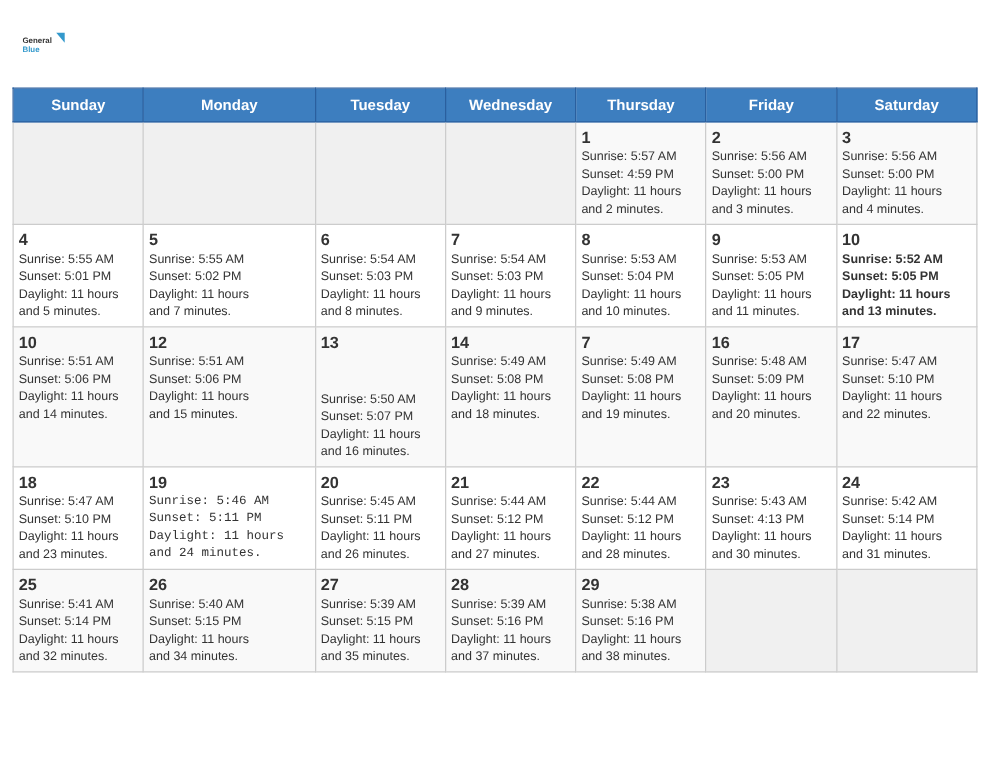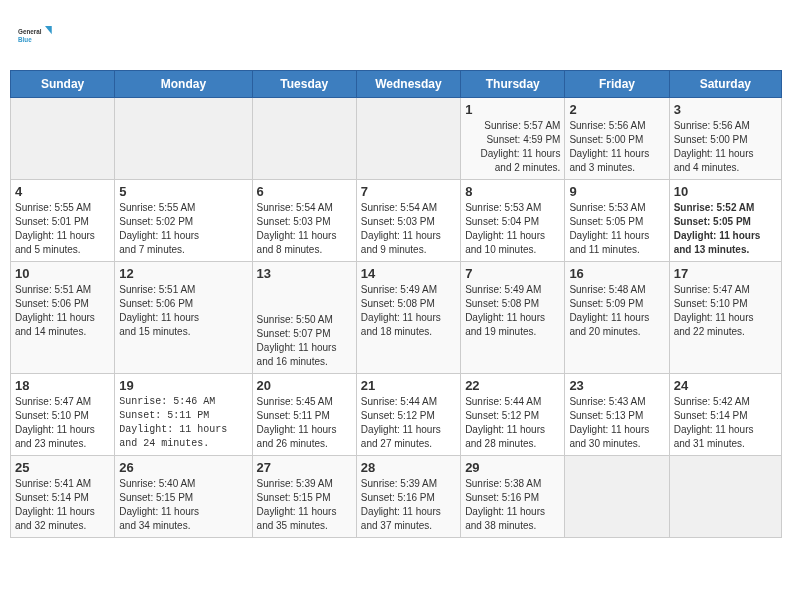--- a/index.html
+++ b/index.html
@@ -108,21 +108,21 @@
       </tr>
   </thead>
   <tbody id="calendar-body">
       <tr>
         <td class="empty-cell"></td>
         <td class="empty-cell"></td>
         <td class="empty-cell"></td>
         <td class="empty-cell"></td>
         <td>
           <span class="day-num">1</span>
-          <div class="day-info" style="white-space: pre-line; text-align: right;">Sunrise: 5:57 AM
+          <div class="day-info" style="white-space: pre-line;">Sunrise: 5:57 AM
 Sunset: 4:59 PM
 Daylight: 11 hours
 and 2 minutes.</div>
         </td>
         <td>
           <span class="day-num">2</span>
           <div class="day-info" style="white-space: pre-line;">Sunrise: 5:56 AM
 Sunset: 5:00 PM
 Daylight: 11 hours
 and 3 minutes.</div>
@@ -269,21 +269,21 @@
         <td>
           <span class="day-num">22</span>
           <div class="day-info" style="white-space: pre-line;">Sunrise: 5:44 AM
 Sunset: 5:12 PM
 Daylight: 11 hours
 and 28 minutes.</div>
         </td>
         <td>
           <span class="day-num">23</span>
           <div class="day-info" style="white-space: pre-line;">Sunrise: 5:43 AM
-Sunset: 5:13 PM
+Sunset: 4:13 PM
 Daylight: 11 hours
 and 30 minutes.</div>
         </td>
         <td>
           <span class="day-num">24</span>
           <div class="day-info" style="white-space: pre-line;">Sunrise: 5:42 AM
 Sunset: 5:14 PM
 Daylight: 11 hours
 and 31 minutes.</div>
         </td>

